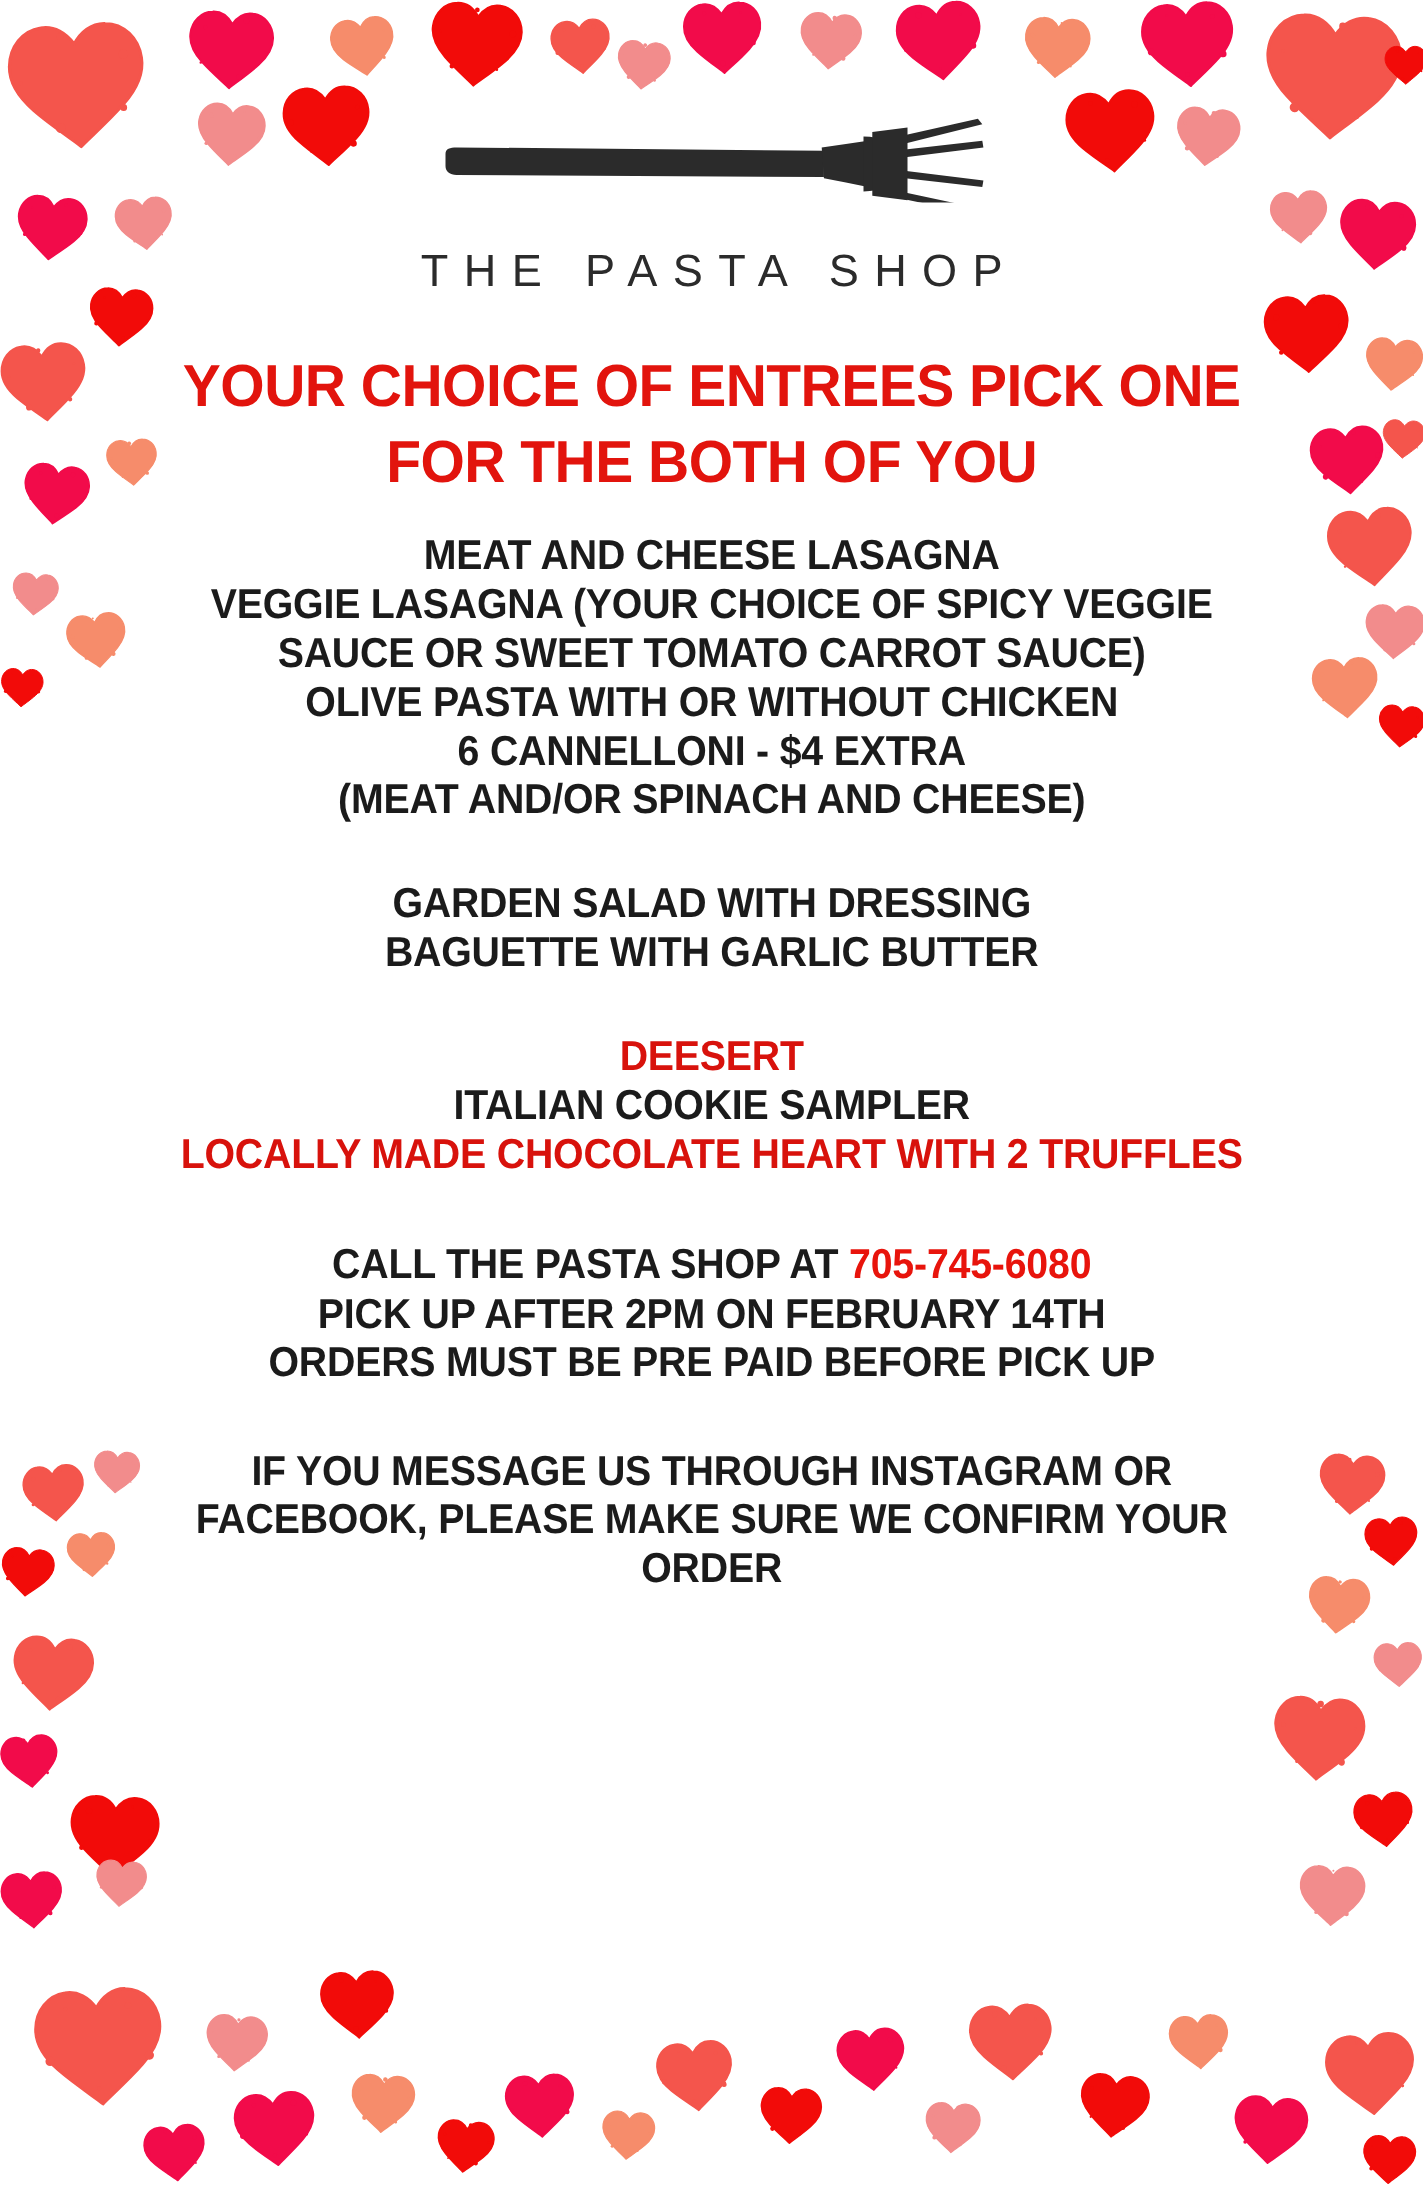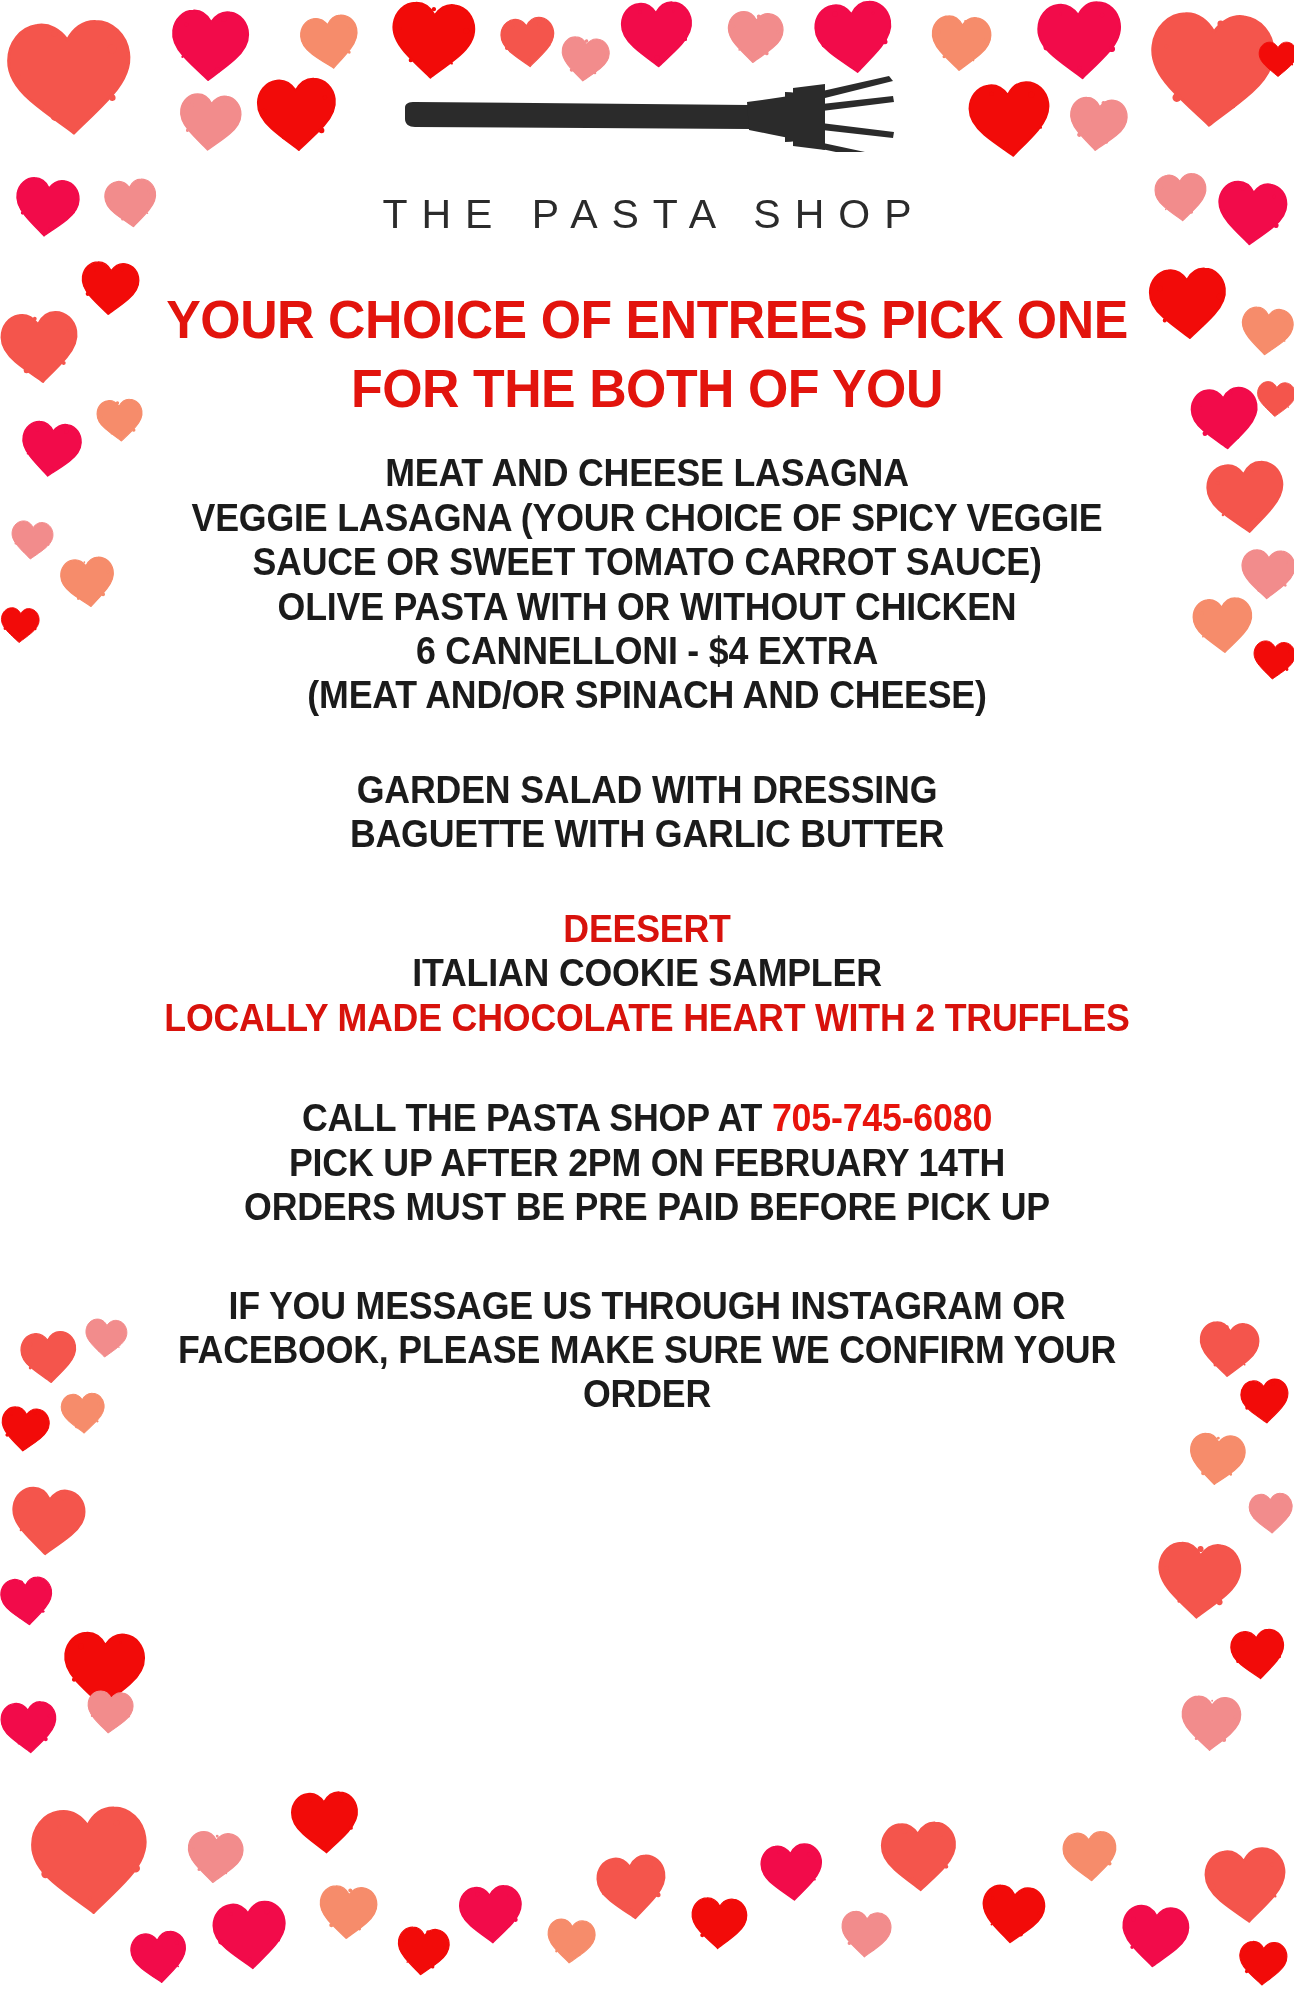--- a/index.html
+++ b/index.html
@@ -40,21 +40,21 @@
     position: absolute;
     left: 0;
     top: 0;
     width: 1294px;
     z-index: 3;
     text-align: center;
   }
 
   
   #logo-block {
-    padding-top: 72px;
+    padding-top: 104px;
     text-align: center;
   }
   #fork-icon {
     display: block;
     margin: 0 auto;
     width: 500px;
     height: 80px;
   }
   #brand-name {
     margin-top: 42px;

